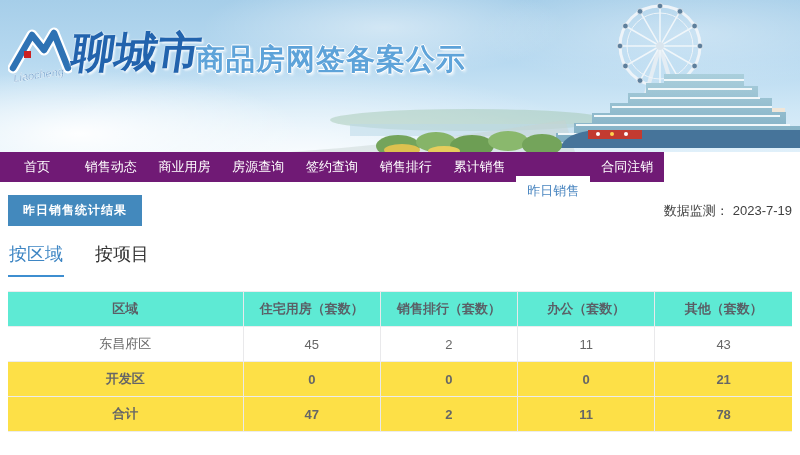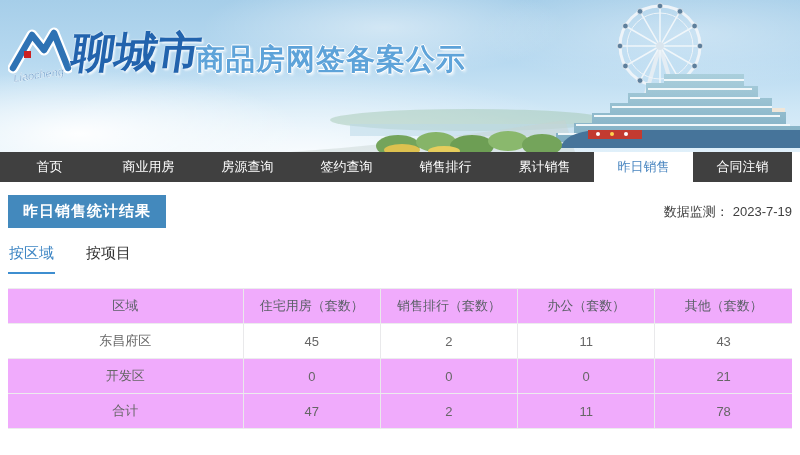--- a/index.html
+++ b/index.html
@@ -17,45 +17,45 @@
   .banner svg.scene{position:absolute;left:0;top:0;}
   .logo-wrap{position:absolute;left:8px;top:24px;width:64px;height:62px;}
   .city-script{position:absolute;left:72px;top:24px;font-size:43px;font-weight:bold;
     color:#2263ad;transform:skewX(-8deg);font-family:"DejaVu Serif","Liberation Serif",serif;
     text-shadow:0 0 2px rgba(255,255,255,.9),2px 2px 2px rgba(255,255,255,.7);white-space:nowrap;}
   .site-title{position:absolute;left:196px;top:40px;font-size:29px;font-weight:900;
     color:#5ea3d9;letter-spacing:1px;white-space:nowrap;
     text-shadow:-1px 0 0 #fff,1px 0 0 #fff,0 -1px 0 #fff,0 1px 0 #fff,2px 2px 3px rgba(255,255,255,.85);}
 
   
-  .nav{width:792px;height:30px;background:#404040;display:flex;}
+  .nav{width:664px;height:30px;background:#701a75;display:flex;}
   .nav a{flex:1;display:block;text-align:center;line-height:30px;font-size:13px;
     color:#fff;text-decoration:none;cursor:pointer;white-space:nowrap;}
-  .nav a.active{background:#fff;color:#4a86c0;}
+  .nav a.active{background:#fff;color:#4a86c0;margin-top:24px;}
 
   
   .content{padding:0 8px;}
   .title-row{display:flex;justify-content:space-between;align-items:center;margin-top:13px;}
-  .section-badge{display:inline-block;background:#4389bd;color:#fff;font-size:15px;
+  .section-badge{display:inline-block;background:#4389bd;color:#fff;font-size:12px;
     font-weight:bold;padding:7px 15px;letter-spacing:1px;}
   .date-line{font-size:13px;color:#404040;}
   .date-line .val{margin-left:4px;text-align:center;}
 
   .tabs{display:flex;margin-top:16px;}
-  .tab{font-size:15px;color:#333;margin-right:30px;padding:0 1px 9px 1px;cursor:pointer;
+  .tab{font-size:18px;color:#333;margin-right:30px;padding:0 1px 9px 1px;cursor:pointer;
     border-bottom:2px solid transparent;}
   .tab.active{color:#3e86c4;border-bottom-color:#3e8ed0;}
 
   table.stats{width:100%;border-collapse:collapse;margin-top:14px;font-size:13px;color:#666;
     border-top:1px solid #ececee;}
-  table.stats th{background:#f0abfc;font-weight:normal;color:#5a5f66;}
+  table.stats th{background:#5eead4;font-weight:bold;color:#5a5f66;}
   table.stats th,table.stats td{height:34px;text-align:center;padding:0 4px;
     border-bottom:1px solid #ececee;border-right:1px solid #e9e9eb;}
   table.stats th:last-child,table.stats td:last-child{border-right:none;}
-  table.stats tr.stripe td{background:#f0abfc;}
+  table.stats tr.stripe td{background:#fde047;font-weight:bold;}
   col.c-region{width:30%;} col.c-num{width:17.5%;}
 </style>
 </head>
 <body>
 
 <div class="banner">
   <svg class="scene" width="800" height="152" viewBox="0 0 800 152" aria-hidden="true">
 
     <ellipse cx="470" cy="120" rx="140" ry="11" fill="#9ec4ab" opacity="0.45"></ellipse>
     <rect x="350" y="124" width="230" height="12" fill="#bcd9e8" opacity="0.55"></rect>
@@ -131,20 +131,21 @@
       <text x="6" y="58" font-size="11" font-style="italic" fill="#2e72b4" stroke="#ffffff" stroke-width="0.4" transform="rotate(-8 6 58)">Liaocheng</text>
     </svg>
   </div>
 
   <div class="city-script">聊城市</div>
   <div class="site-title">商品房网签备案公示</div>
 </div>
 
 <nav class="nav">
   <a>首页</a>
+  <a>销售动态</a>
   <a>商业用房</a>
   <a>房源查询</a>
   <a>签约查询</a>
   <a>销售排行</a>
   <a>累计销售</a>
   <a class="active">昨日销售</a>
   <a>合同注销</a>
 </nav>
 
 <div class="content">

